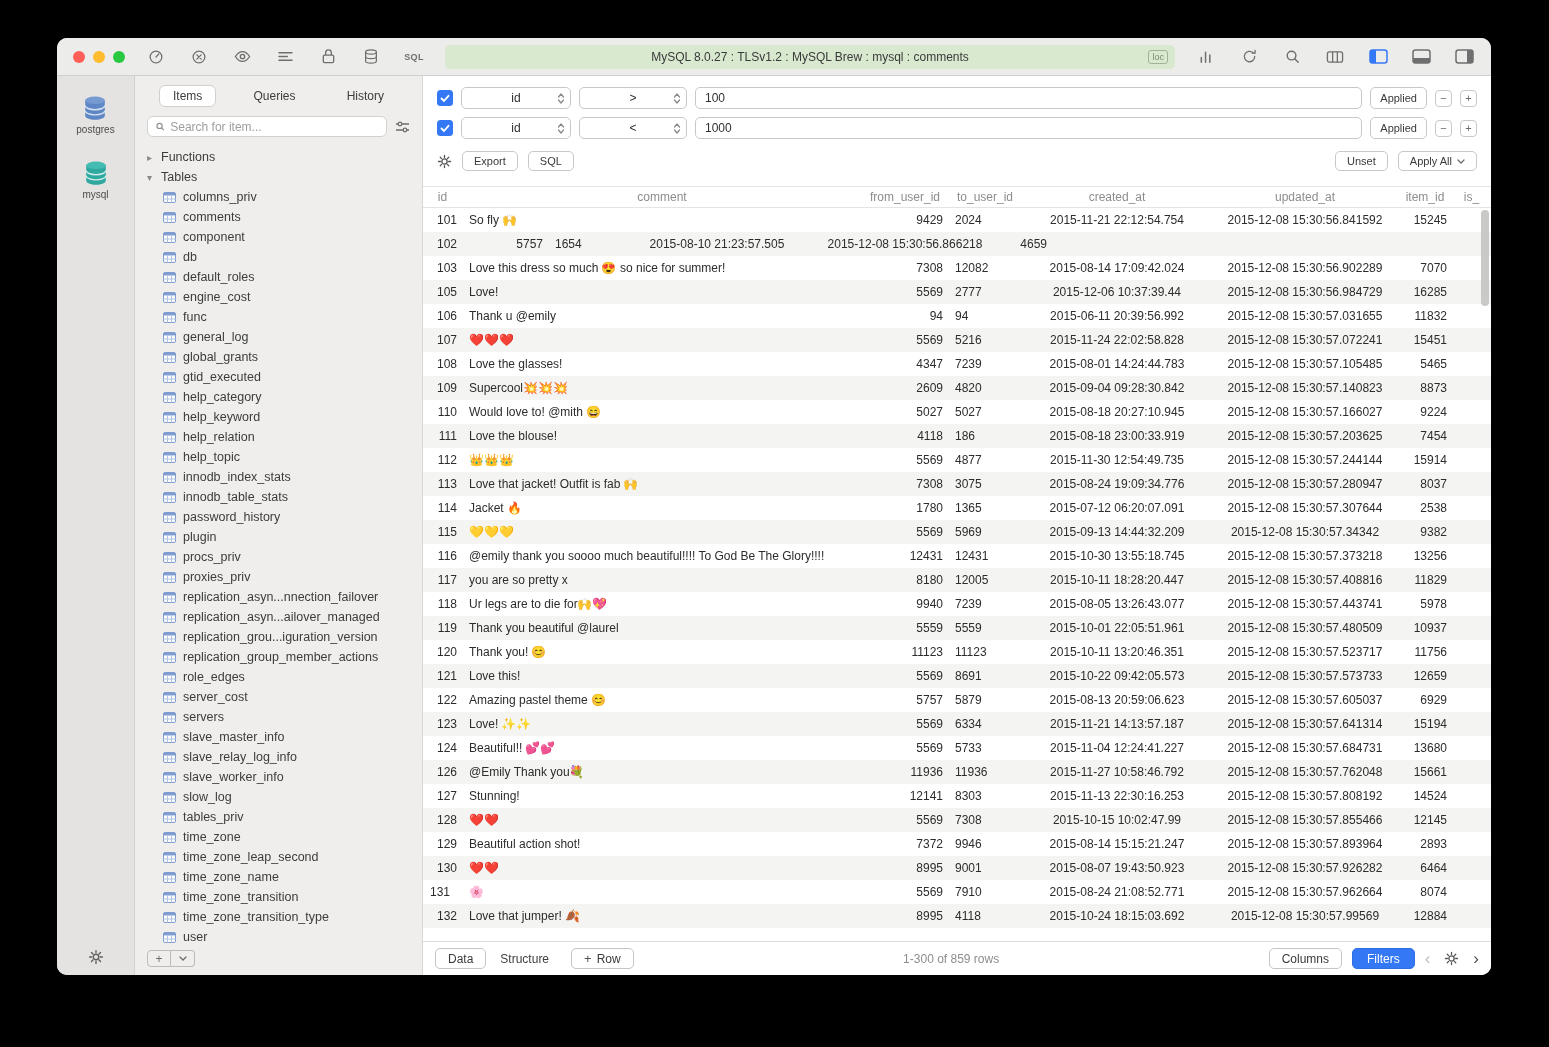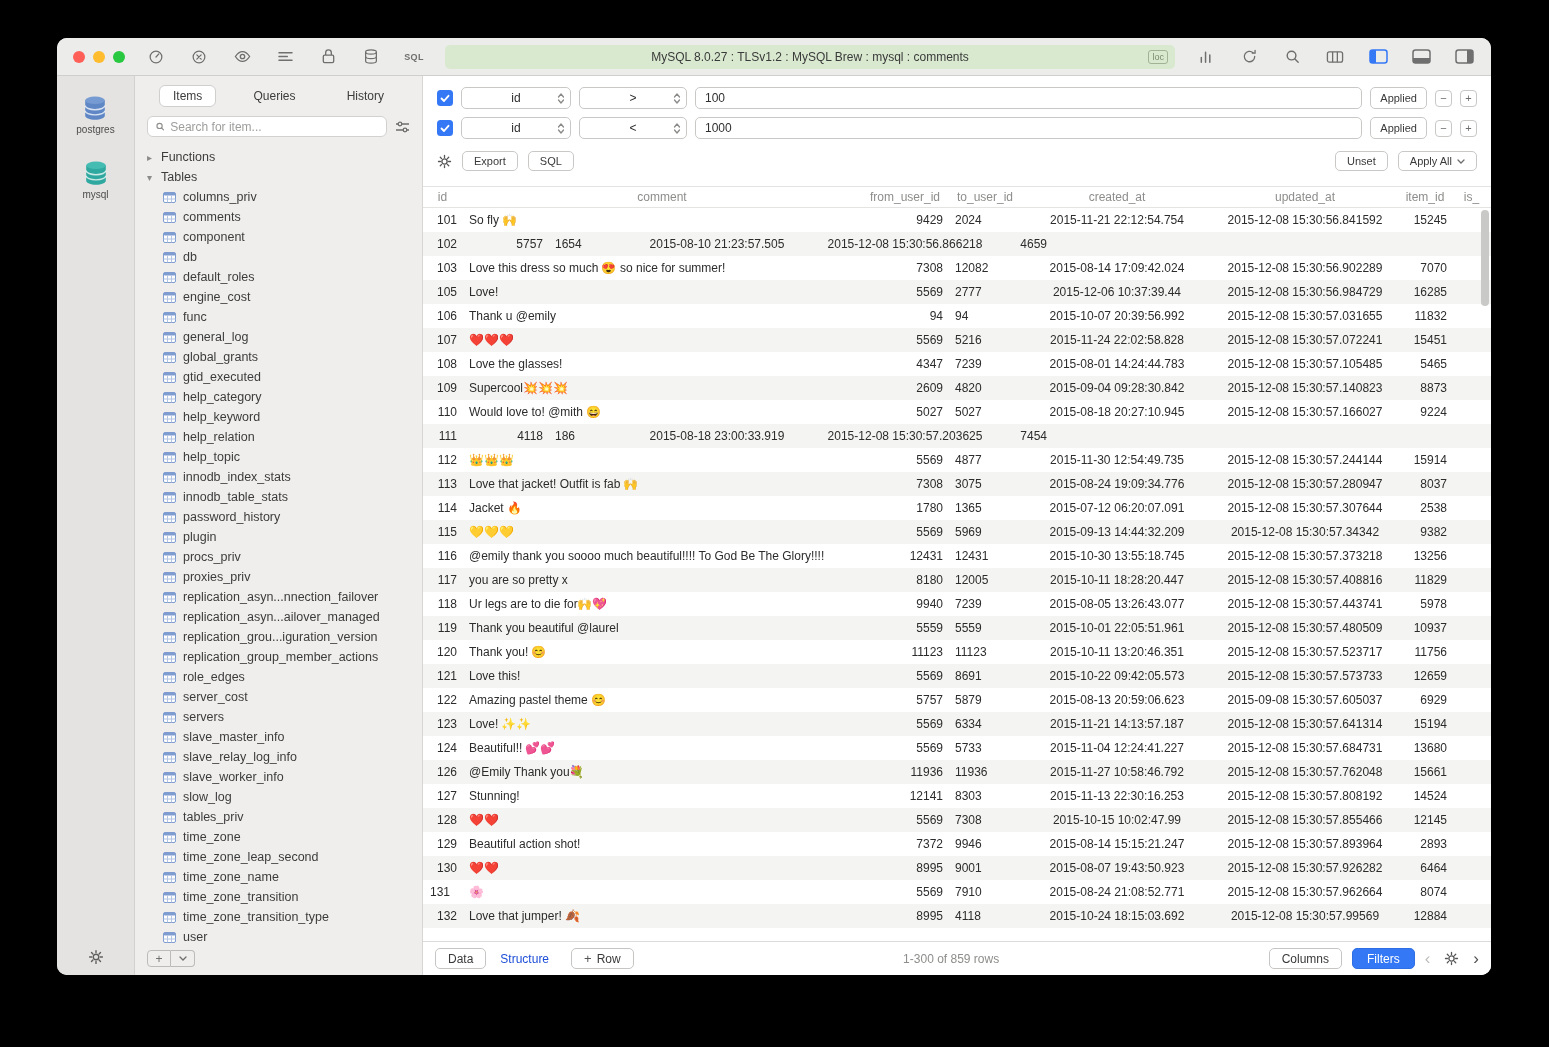--- a/index.html
+++ b/index.html
@@ -64,21 +64,21 @@
 .tr:nth-child(even){background:#f4f4f2}
 .td{line-height:24px;font-size:12px;color:#2c2c2c;white-space:nowrap;overflow:hidden;flex:none}
 .a-r{text-align:right;padding-right:5px}
 .a-l{text-align:left;padding-left:7px}
 .a-c{text-align:center}
 .fill{flex:1 !important;width:auto !important}
 .vscroll{position:absolute;top:0;right:2px;bottom:0;width:9px}
 .vthumb{position:absolute;top:2px;right:0;width:8px;height:96px;border-radius:4px;background:#c9c9c7}
 
 .statusbar{flex:none;height:34px;border-top:1px solid #dcdcda;display:flex;align-items:center;gap:10px;padding:0 12px;background:#fff}
-.ghostbtn{height:21px;padding:0 12px;background:transparent;border:none;font-size:12px;color:#1d4ed8;font-family:inherit}
+.ghostbtn{height:21px;padding:0 12px;background:transparent;border:none;font-size:12px;color:#404040;font-family:inherit}
 .whitebtn{height:21px;padding:0 12px;background:#fff;border:1px solid #c6c5c3;border-radius:5px;font-size:12px;color:#3a3a3a;font-family:inherit;display:flex;align-items:center;gap:5px}
 .bluebtn{height:21px;padding:0 14px;background:#3478f6;border:1px solid #2f6fe4;border-radius:5px;font-size:12px;color:#fff;font-family:inherit}
 .rangetext{margin:0 auto;font-size:12px;color:#8d8d8b;white-space:nowrap}
 .navgrp{display:flex;align-items:center;gap:14px}
 .chevnav{font-size:17px;color:#4f4f4f;line-height:1}
 .chevnav.dim{color:#bdbdbb}
 .plusg{font-size:13px;color:#555;line-height:1}
 svg{display:block}
 </style>
 </head>
@@ -762,21 +762,21 @@
               <div class="td a-c" style="width: 190px;">2015-12-06 10:37:39.44</div>
               <div class="td a-c" style="width: 186px;">2015-12-08 15:30:56.984729</div>
               <div class="td a-r" style="width: 54px;">16285</div>
               <div class="td a-l fill"></div>
             </div>
             <div class="tr">
               <div class="td a-r" style="width: 39px;">106</div>
               <div class="td a-l" style="width: 400px;">Thank u @emily</div>
               <div class="td a-r" style="width: 86px;">94</div>
               <div class="td a-l" style="width: 74px;">94</div>
-              <div class="td a-c" style="width: 190px;">2015-10-07 20:39:56.992</div>
+              <div class="td a-c" style="width: 190px;">2015-06-11 20:39:56.992</div>
               <div class="td a-c" style="width: 186px;">2015-12-08 15:30:57.031655</div>
               <div class="td a-r" style="width: 54px;">11832</div>
               <div class="td a-l fill"></div>
             </div>
             <div class="tr">
               <div class="td a-r" style="width: 39px;">107</div>
               <div class="td a-l" style="width: 400px;">❤️❤️❤️</div>
               <div class="td a-r" style="width: 86px;">5569</div>
               <div class="td a-l" style="width: 74px;">5216</div>
               <div class="td a-c" style="width: 190px;">2015-11-24 22:02:58.828</div>
@@ -809,20 +809,21 @@
               <div class="td a-l" style="width: 400px;">Would love to! @mith 😄</div>
               <div class="td a-r" style="width: 86px;">5027</div>
               <div class="td a-l" style="width: 74px;">5027</div>
               <div class="td a-c" style="width: 190px;">2015-08-18 20:27:10.945</div>
               <div class="td a-c" style="width: 186px;">2015-12-08 15:30:57.166027</div>
               <div class="td a-r" style="width: 54px;">9224</div>
               <div class="td a-l fill"></div>
             </div>
             <div class="tr">
               <div class="td a-r" style="width: 39px;">111</div>
+              <div class="td a-l" style="width: 400px;">Love the blouse!</div>
               <div class="td a-r" style="width: 86px;">4118</div>
               <div class="td a-l" style="width: 74px;">186</div>
               <div class="td a-c" style="width: 190px;">2015-08-18 23:00:33.919</div>
               <div class="td a-c" style="width: 186px;">2015-12-08 15:30:57.203625</div>
               <div class="td a-r" style="width: 54px;">7454</div>
               <div class="td a-l fill"></div>
             </div>
             <div class="tr">
               <div class="td a-r" style="width: 39px;">112</div>
               <div class="td a-l" style="width: 400px;">👑👑👑</div>
@@ -922,21 +923,21 @@
               <div class="td a-c" style="width: 186px;">2015-12-08 15:30:57.573733</div>
               <div class="td a-r" style="width: 54px;">12659</div>
               <div class="td a-l fill"></div>
             </div>
             <div class="tr">
               <div class="td a-r" style="width: 39px;">122</div>
               <div class="td a-l" style="width: 400px;">Amazing pastel theme 😊</div>
               <div class="td a-r" style="width: 86px;">5757</div>
               <div class="td a-l" style="width: 74px;">5879</div>
               <div class="td a-c" style="width: 190px;">2015-08-13 20:59:06.623</div>
-              <div class="td a-c" style="width: 186px;">2015-09-08 15:30:57.605037</div>
+              <div class="td a-c" style="width: 186px;">2015-12-08 15:30:57.605037</div>
               <div class="td a-r" style="width: 54px;">6929</div>
               <div class="td a-l fill"></div>
             </div>
             <div class="tr">
               <div class="td a-r" style="width: 39px;">123</div>
               <div class="td a-l" style="width: 400px;">Love! ✨✨</div>
               <div class="td a-r" style="width: 86px;">5569</div>
               <div class="td a-l" style="width: 74px;">6334</div>
               <div class="td a-c" style="width: 190px;">2015-11-21 14:13:57.187</div>
               <div class="td a-c" style="width: 186px;">2015-12-08 15:30:57.641314</div>

